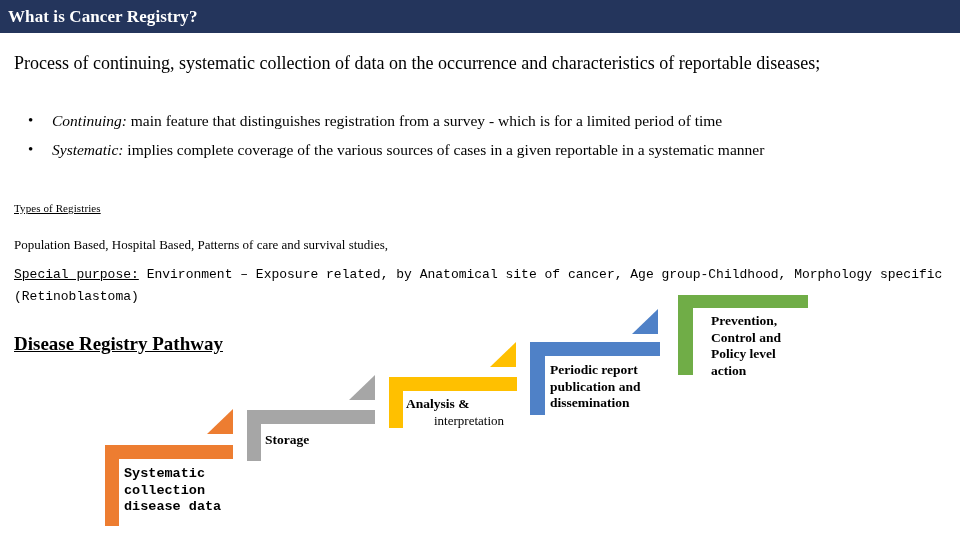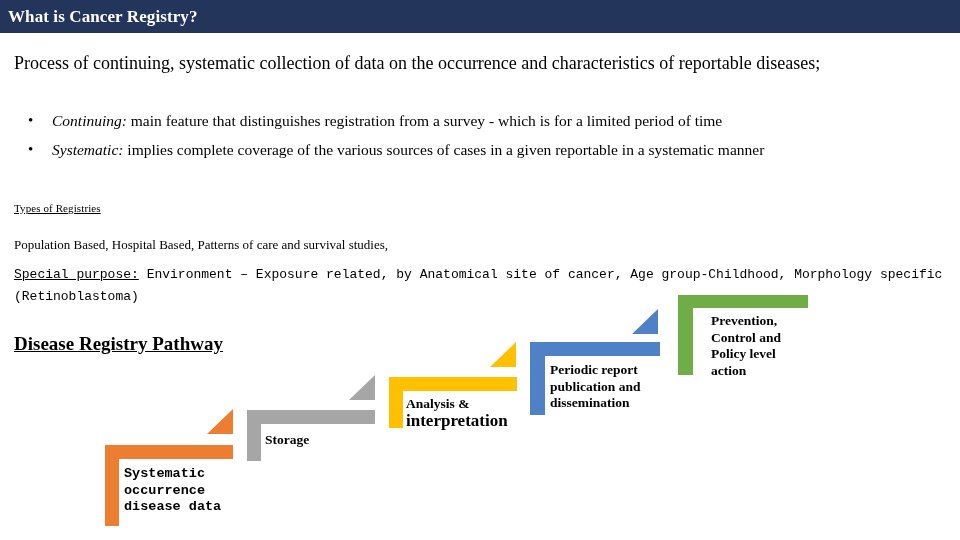--- a/index.html
+++ b/index.html
@@ -68,21 +68,21 @@
   .step{ position:absolute; }
   .step .hbar{ position:absolute; }
   .step .vbar{ position:absolute; }
   .step .tri{ position:absolute; width:0; height:0; }
 
   .step .label{
     position:absolute; white-space:nowrap; color:#000;
     font-family:"Liberation Serif", serif;
   }
   .label .l-main{ font-weight:bold; font-size:13.5px; line-height:16.5px; display:block; }
-  .label .l-sub{ font-weight:bold; font-size:17px; line-height:15px; display:block; }
+  .label .l-sub{ font-weight:normal; font-size:13px; line-height:15px; display:block;margin-left:28px; }
 </style>
 </head>
 <body>
 
 <div id="slide">
 
   <div class="title-bar">
     <span class="title-text">What is Cancer Registry?</span>
   </div>
 
@@ -115,21 +115,21 @@
   <div class="diagram">
 
     <div class="pathway-head" style="left:14px; top:333px;">Disease Registry Pathway</div>
 
     <div class="step">
       <div class="tri" style="left:207px; top:409px; border-left:26px solid transparent; border-bottom:25px solid #ED7D31;"></div>
       <div class="hbar" style="left:105px; top:445px; width:128px; height:14px; background:#ED7D31;"></div>
       <div class="vbar" style="left:105px; top:445px; width:14px; height:81px; background:#ED7D31;"></div>
       <div class="label" style="left:124px; top:466px;font-family:Liberation Mono, monospace;">
         <span class="l-main">Systematic</span>
-        <span class="l-main">occurrence</span>
+        <span class="l-main">collection</span>
         <span class="l-main">disease data</span>
       </div>
     </div>
 
     <div class="step">
       <div class="tri" style="left:349px; top:375px; border-left:26px solid transparent; border-bottom:25px solid #A6A6A6;"></div>
       <div class="hbar" style="left:247px; top:410px; width:128px; height:14px; background:#A6A6A6;"></div>
       <div class="vbar" style="left:247px; top:410px; width:14px; height:51px; background:#A6A6A6;"></div>
       <div class="label" style="left:265px; top:432px;text-align:center;">
         <span class="l-main">Storage</span>

